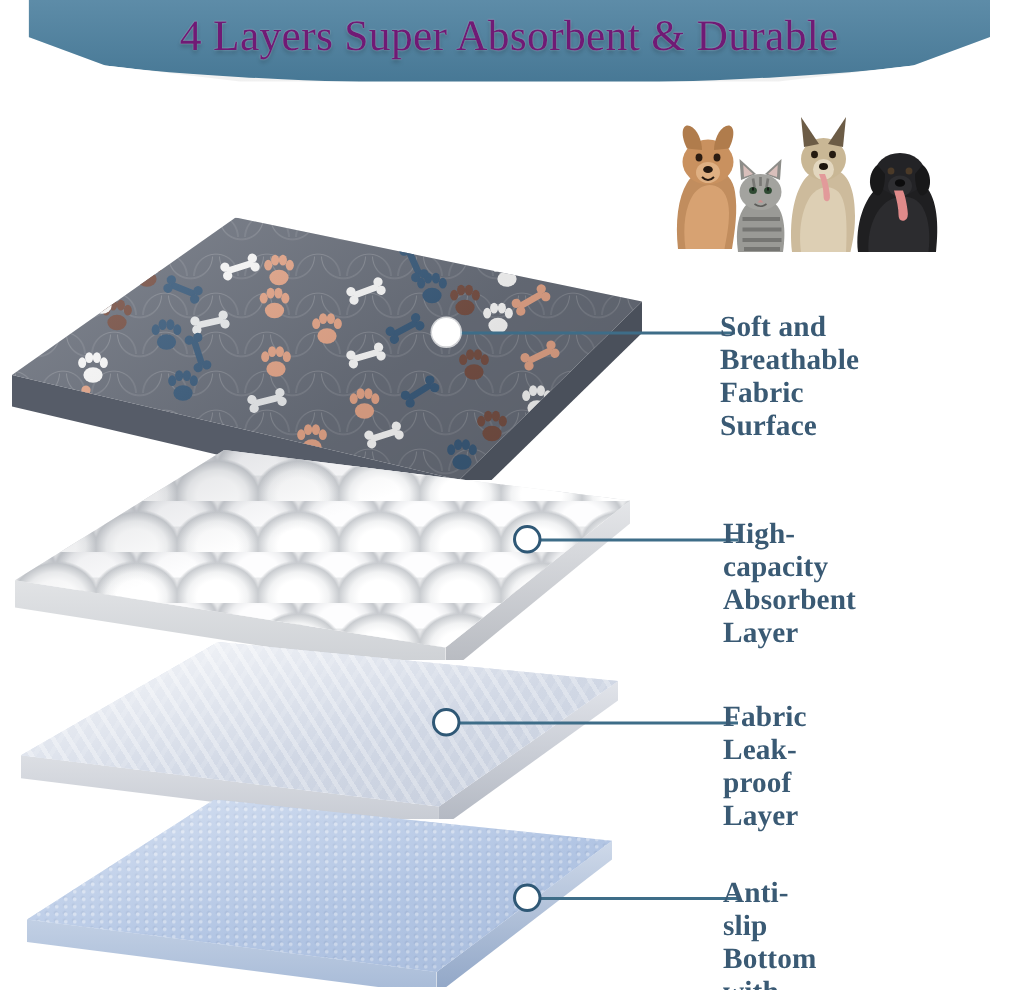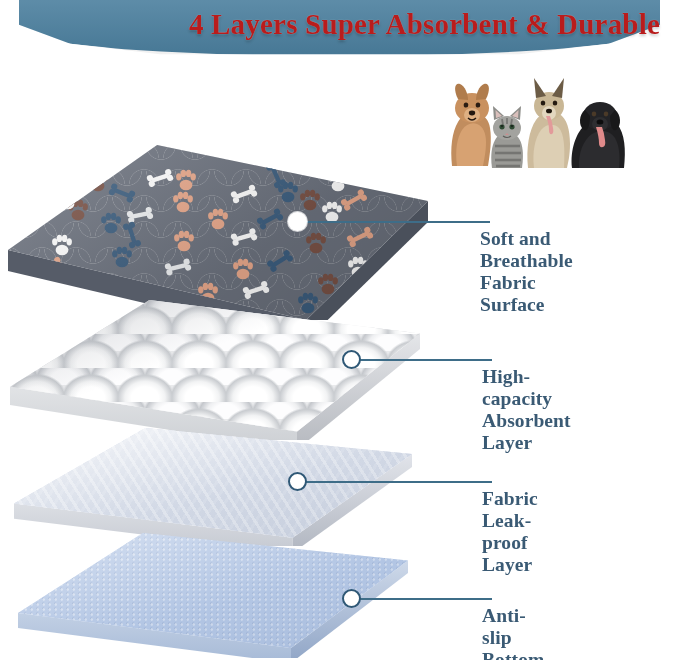--- a/index.html
+++ b/index.html
@@ -6,22 +6,22 @@
   body{width:679px;height:660px;position:relative;overflow:hidden;
        font-family:"Liberation Serif",serif;}
 
   
   #banner{position:absolute;left:19px;top:0;width:641px;height:56px;}
   #banner .shape{position:absolute;inset:0;background:#4b7f9e;
        border-bottom-left-radius:100% 96%;border-bottom-right-radius:100% 96%;
        clip-path:polygon(0 0,100% 0,100% 44%,92% 78%,78% 97%,22% 97%,8% 78%,0 44%);}
   #banner .shape:before{content:"";position:absolute;left:0;top:0;width:100%;height:100%;
        background:linear-gradient(180deg,rgba(255,255,255,.10),rgba(0,0,0,.06));}
-  #banner-title{position:absolute;left:0;top:8px;width:100%;text-align:right;
-       color:#b91c1c;font-size:29px;font-weight:bold;letter-spacing:.2px;
+  #banner-title{position:absolute;left:0;top:8px;width:100%;text-align:center;
+       color:#701a75;font-size:29px;font-weight:normal;letter-spacing:.2px;
        font-family:"Liberation Serif",serif;
        text-shadow:0 2px 3px rgba(0,0,0,.22),0 0 1px rgba(255,255,255,.6);
        white-space:nowrap;}
 
   
   #pets{position:absolute;left:424px;top:58px;width:215px;height:112px;}
   #pets svg{display:block;width:100%;height:100%;}
 
   
   .layer{position:absolute;}
@@ -93,21 +93,21 @@
 
   
   .callout{position:absolute;}
   .callout .leader{position:absolute;height:2px;background:#3e6d88;left:10px;top:9px;}
   .callout .dot{position:absolute;left:0;top:0;width:19px;height:19px;border-radius:50%;
       box-sizing:border-box;background:#ffffff;border:2px solid #2f5876;}
   .callout.solid .dot{border-color:rgba(255,255,255,.0);background:#ffffff;
       box-shadow:0 0 0 1px rgba(255,255,255,.7);}
   .callout .text{position:absolute;color:#3a5a74;font-weight:bold;font-size:19.5px;
       line-height:22px;white-space:pre-line;font-family:"Liberation Serif",serif;
-      letter-spacing:.1px;margin-top:20px;}
+      letter-spacing:.1px;}
 
   #c1{left:288px;top:212px;} #c1 .leader{width:192px;} #c1 .text{left:192px;top:-4px;}
   #c2{left:342px;top:350px;} #c2 .leader{width:140px;} #c2 .text{left:140px;top:-4px;}
   #c3{left:288px;top:472px;} #c3 .leader{width:194px;} #c3 .text{left:194px;top:-4px;}
   #c4{left:342px;top:589px;} #c4 .leader{width:140px;} #c4 .text{left:140px;top:-4px;}
 </style>
 </head>
 <body>
 
 <div id="banner">

